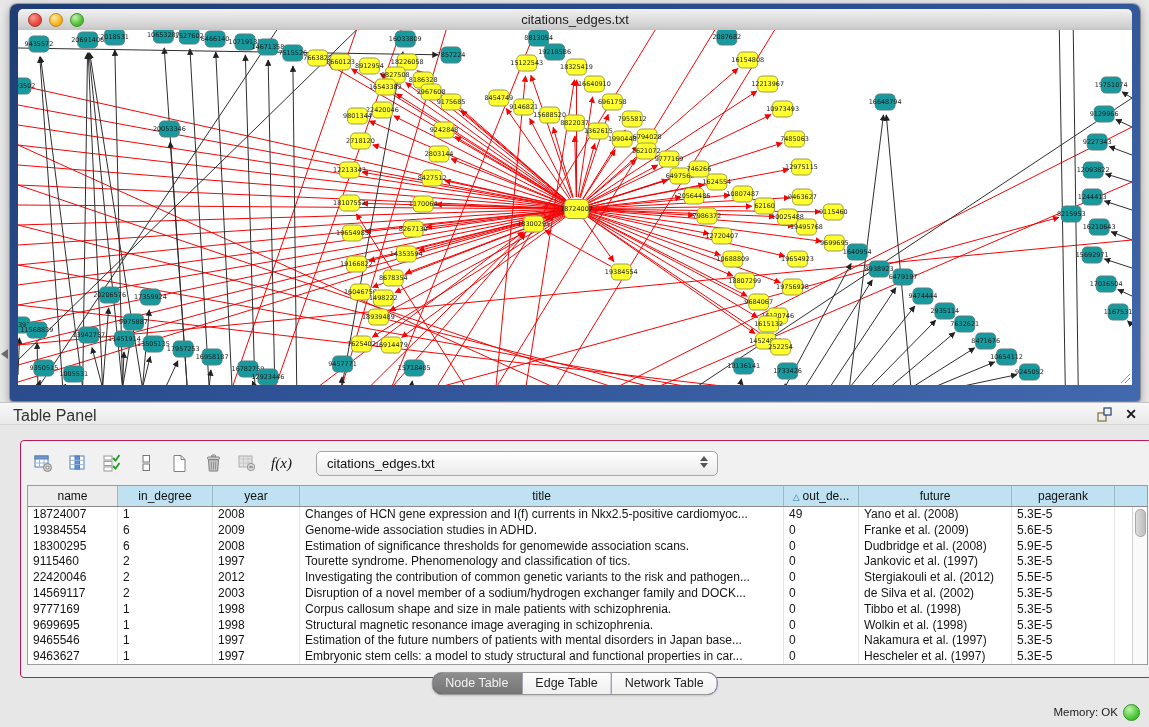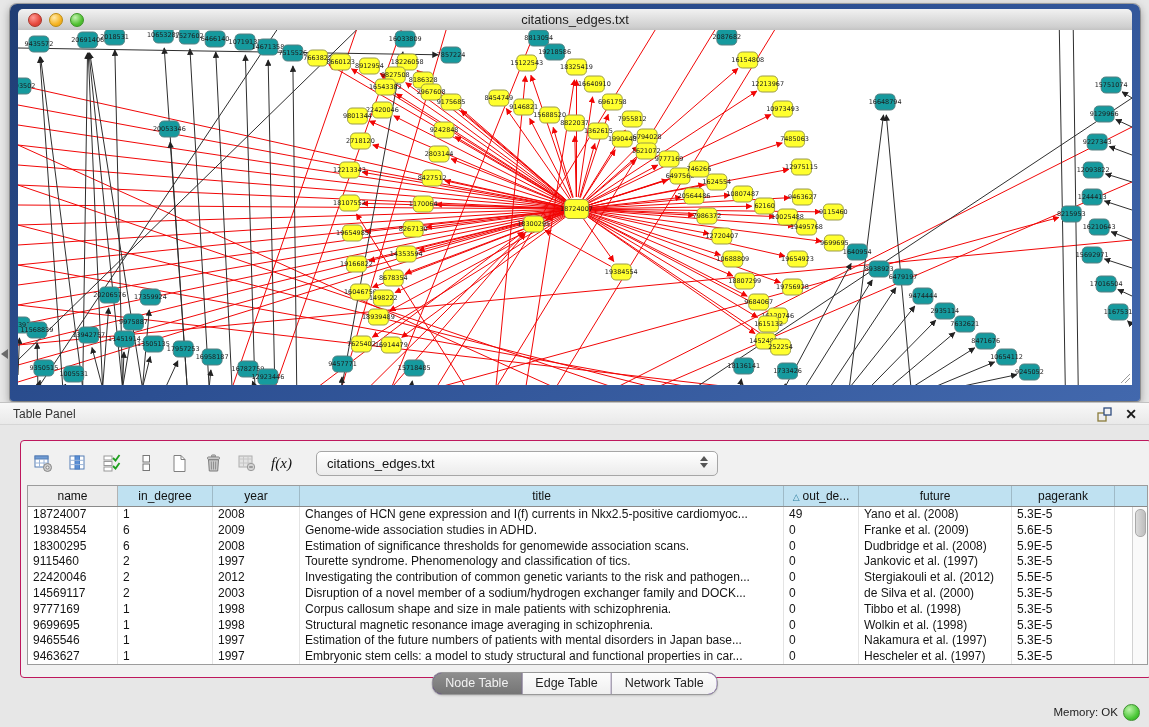--- a/index.html
+++ b/index.html
@@ -29,21 +29,21 @@
   .nlabel{font-size:6.5px;fill:#1c1c1c;text-anchor:middle;font-family:"DejaVu Sans",sans-serif;}
   .grip-line{stroke:#9a9a9a;stroke-width:1;}
 
   
   .collapse-arrow{position:absolute;left:1px;top:349px;width:0;height:0;
     border-top:5px solid transparent;border-bottom:5px solid transparent;border-right:7px solid #6a6a6a;}
 
   
   .panel-header{position:absolute;left:0;top:402px;width:100%;height:23px;
     background:linear-gradient(#f8f8f8,#e9e9e9);border-top:1px solid #c2c2c2;border-bottom:1px solid #d6d6d6;box-sizing:border-box;}
-  .panel-title{position:absolute;left:13px;top:4px;font-size:12px;color:#333;}
+  .panel-title{position:absolute;left:13px;top:4px;font-size:16px;color:#333;}
   .float-btn{position:absolute;right:36px;top:4px;width:16px;height:16px;}
   .close-btn{position:absolute;right:12px;top:2px;font-size:14px;font-weight:bold;color:#1a1a1a;line-height:18px;}
 
   .table-container{position:absolute;left:20px;top:440px;width:1132px;height:238px;
     background:#f1f1f1;border:1px solid #be185d;border-radius:4px;box-sizing:border-box;}
   .toolbar{position:absolute;top:7px;left:10px;height:30px;display:flex;align-items:center;gap:9px;}
   .tb-btn{width:25px;height:25px;display:flex;align-items:center;justify-content:center;}
   .fx{font-family:"Liberation Serif",serif;font-style:italic;font-size:15px;color:#111;}
   .combo{margin-left:13px;width:390px;height:23px;border:1px solid #a6a6a6;border-radius:5px;
     background:linear-gradient(#ffffff,#ebebeb);position:relative;font-size:13px;line-height:23px;
@@ -937,21 +937,21 @@
           <div class="td c5">Stergiakouli et al. (2012)</div>
           <div class="td c6">5.5E-5</div>
           <div class="td c7"></div>
         </div>
         <div class="tr">
           <div class="td c0">14569117</div>
           <div class="td c1">2</div>
           <div class="td c2">2003</div>
           <div class="td c3">Disruption of a novel member of a sodium/hydrogen exchanger family and DOCK...</div>
           <div class="td c4">0</div>
-          <div class="td c5">de Silva et al. (2000)</div>
+          <div class="td c5">de Silva et al. (2002)</div>
           <div class="td c6">5.3E-5</div>
           <div class="td c7"></div>
         </div>
         <div class="tr">
           <div class="td c0">9777169</div>
           <div class="td c1">1</div>
           <div class="td c2">1998</div>
           <div class="td c3">Corpus callosum shape and size in male patients with schizophrenia.</div>
           <div class="td c4">0</div>
           <div class="td c5">Tibbo et al. (1998)</div>

